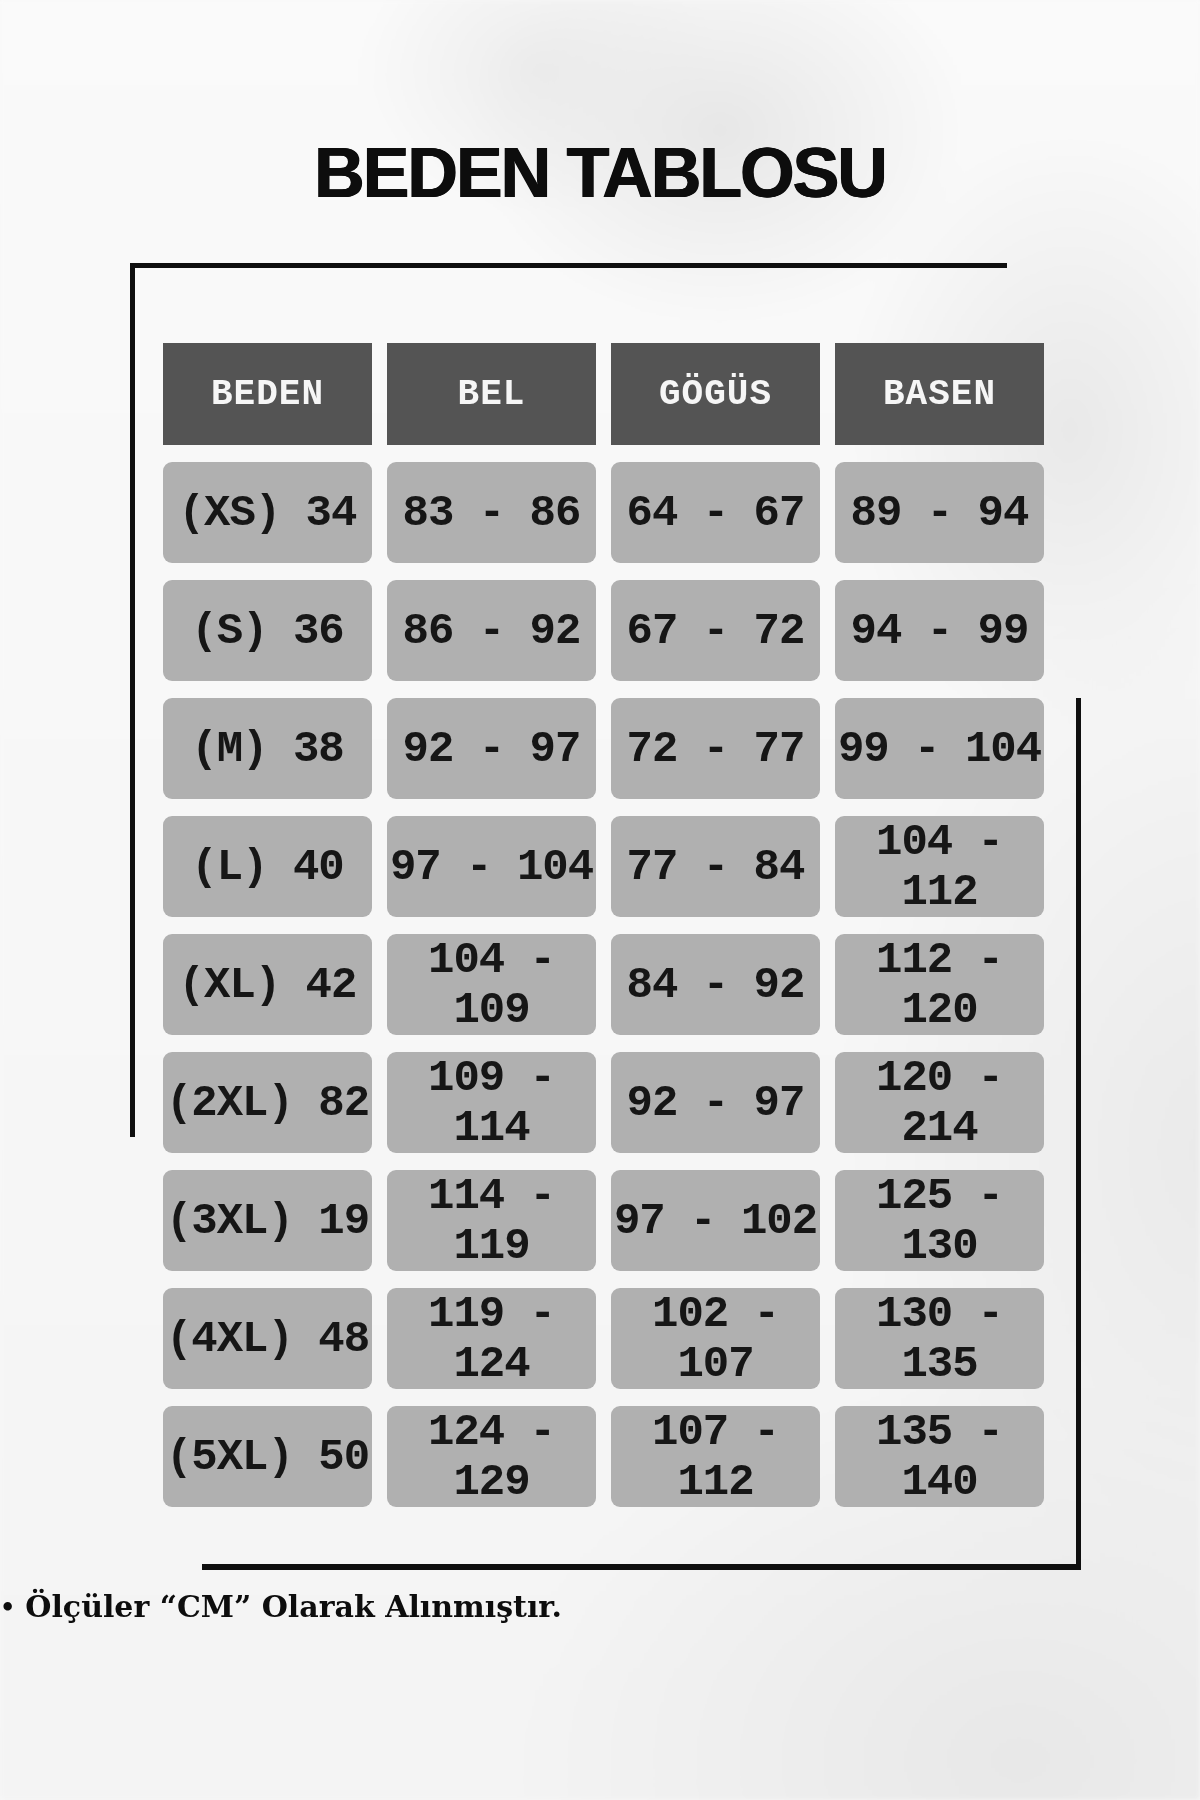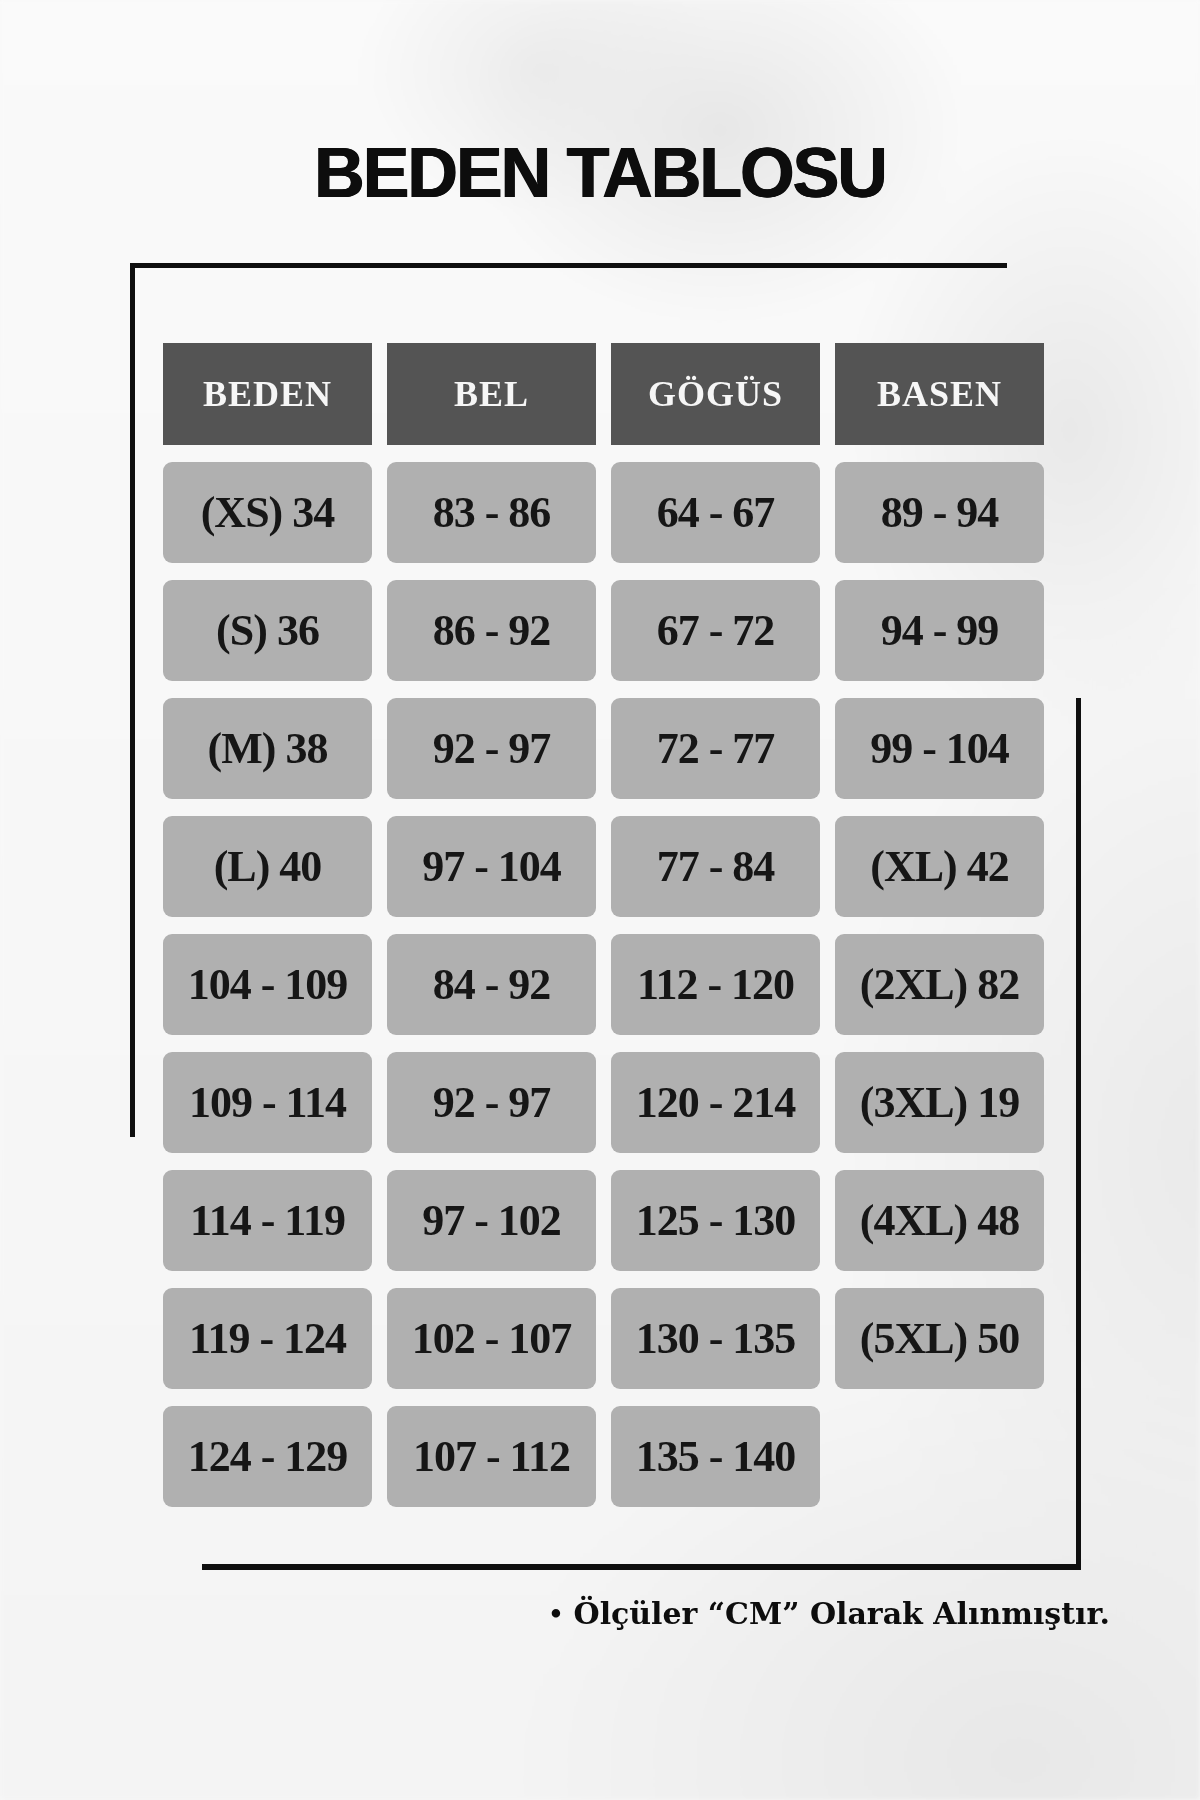--- a/index.html
+++ b/index.html
@@ -70,21 +70,22 @@
     grid-template-columns: repeat(4, 209px);
     grid-template-rows: 102px;
     grid-auto-rows: 101px;
     column-gap: 15px;
     row-gap: 17px;
   }
   .cell {
     display: flex;
     align-items: center;
     justify-content: center;
-    text-align: right;
+    text-align: center;
+    font-family: Liberation Mono, monospace;
   }
   .header-cell {
     background: var(--header-bg, #545454);
     color: var(--header-text, #f6f6f6);
     font-weight: bold;
     font-size: 36px;
     letter-spacing: 1px;
   }
   .data-cell {
     background: var(--cell-bg, #b0b0b0);
@@ -93,25 +94,24 @@
     font-size: 44px;
     letter-spacing: -1px;
     border-radius: 9px;
   }
   .footer {
     position: absolute;
     z-index: 2;
     top: 1586px;
     left: 0;
     width: 1110px;
-    text-align: right;
     font-family: "DejaVu Serif", serif;
     font-weight: bold;
     font-size: 30px;
-    line-height: 56px;
+    line-height: 41px;
     color: var(--title-text, #0d0d0d);
     white-space: nowrap;
   }
   .footer .bullet {
     font-size: 24px;
     margin-right: 10px;
     vertical-align: 2px;
   }
 </style>
 </head>
@@ -140,20 +140,21 @@
       <div class="cell data-cell">86 - 92</div>
       <div class="cell data-cell">67 - 72</div>
       <div class="cell data-cell">94 - 99</div>
       <div class="cell data-cell">(M) 38</div>
       <div class="cell data-cell">92 - 97</div>
       <div class="cell data-cell">72 - 77</div>
       <div class="cell data-cell">99 - 104</div>
       <div class="cell data-cell">(L) 40</div>
       <div class="cell data-cell">97 - 104</div>
       <div class="cell data-cell">77 - 84</div>
+      <div class="cell data-cell">104 - 112</div>
       <div class="cell data-cell">(XL) 42</div>
       <div class="cell data-cell">104 - 109</div>
       <div class="cell data-cell">84 - 92</div>
       <div class="cell data-cell">112 - 120</div>
       <div class="cell data-cell">(2XL) 82</div>
       <div class="cell data-cell">109 - 114</div>
       <div class="cell data-cell">92 - 97</div>
       <div class="cell data-cell">120 - 214</div>
       <div class="cell data-cell">(3XL) 19</div>
       <div class="cell data-cell">114 - 119</div>

